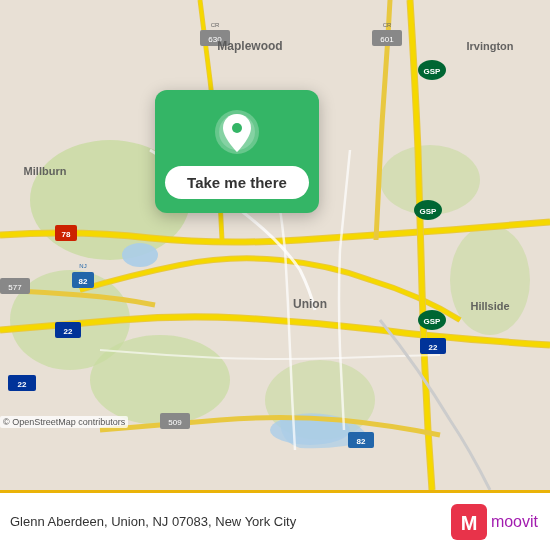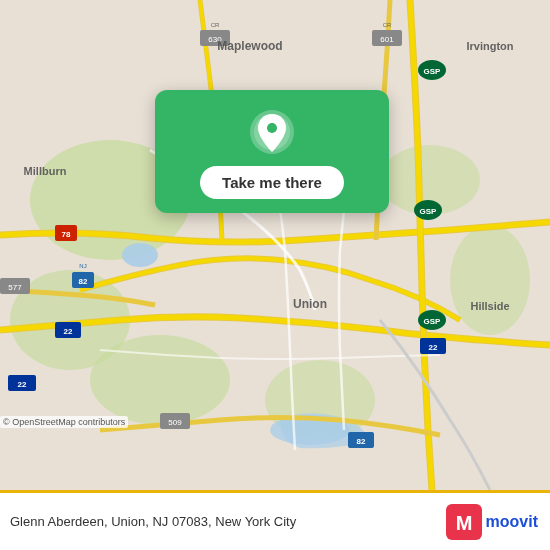--- a/index.html
+++ b/index.html
@@ -25,21 +25,21 @@
       position: absolute;
       top: 0; left: 0;
       width: 100%; height: 100%;
     }
 
     
     #location-card {
       position: absolute;
       top: 90px;
       left: 155px;
-      width: 234px;
+      width: 164px;
       background: #34b566;
       border-radius: 12px;
       display: flex;
       flex-direction: column;
       align-items: center;
       padding: 18px 20px 14px;
       box-shadow: 0 4px 16px rgba(0,0,0,0.25);
     }
 
     #pin-icon {
@@ -85,22 +85,22 @@
       gap: 4px;
     }
 
     #moovit-icon {
       width: 36px;
       height: 36px;
     }
 
     #moovit-label {
       font-size: 16px;
-      font-weight: 700;
-      color: #1d4ed8;
+      font-weight: 400;
+      color: #a21caf;
       text-align: center;
     }
 
     
     #osm-credit {
       position: absolute;
       bottom: 62px;
       left: 0;
       font-size: 9px;
       color: #555;

